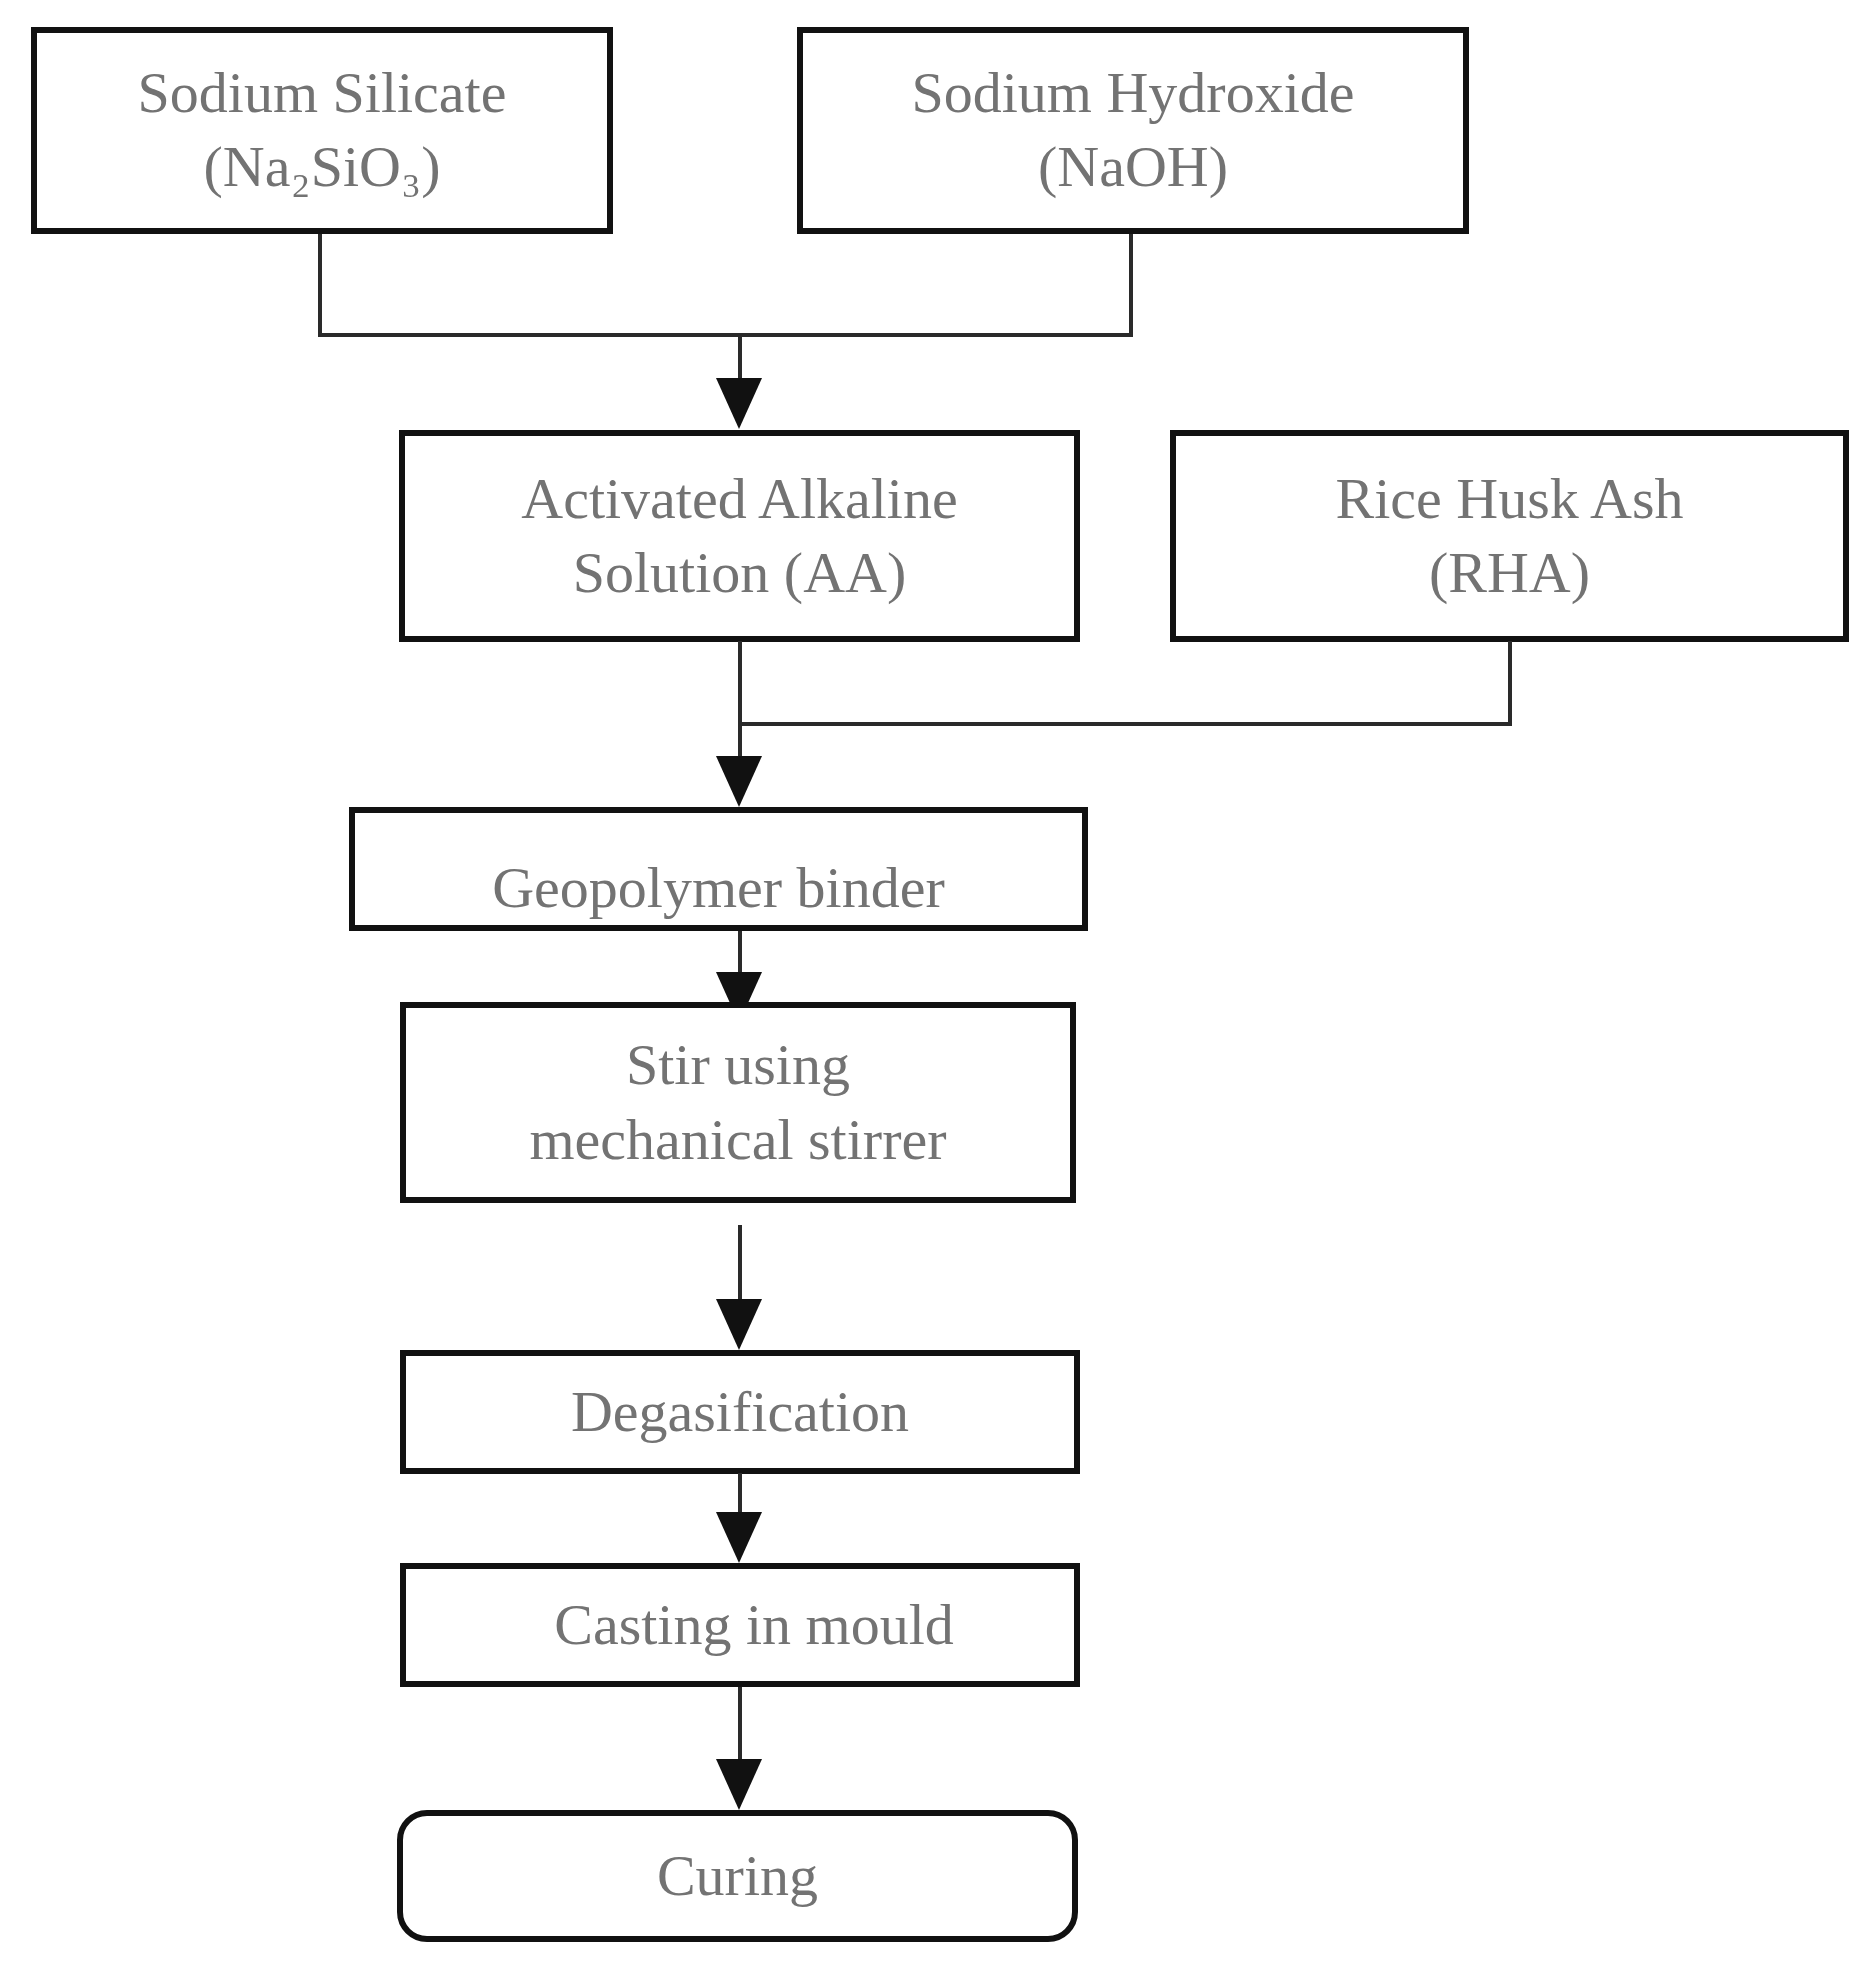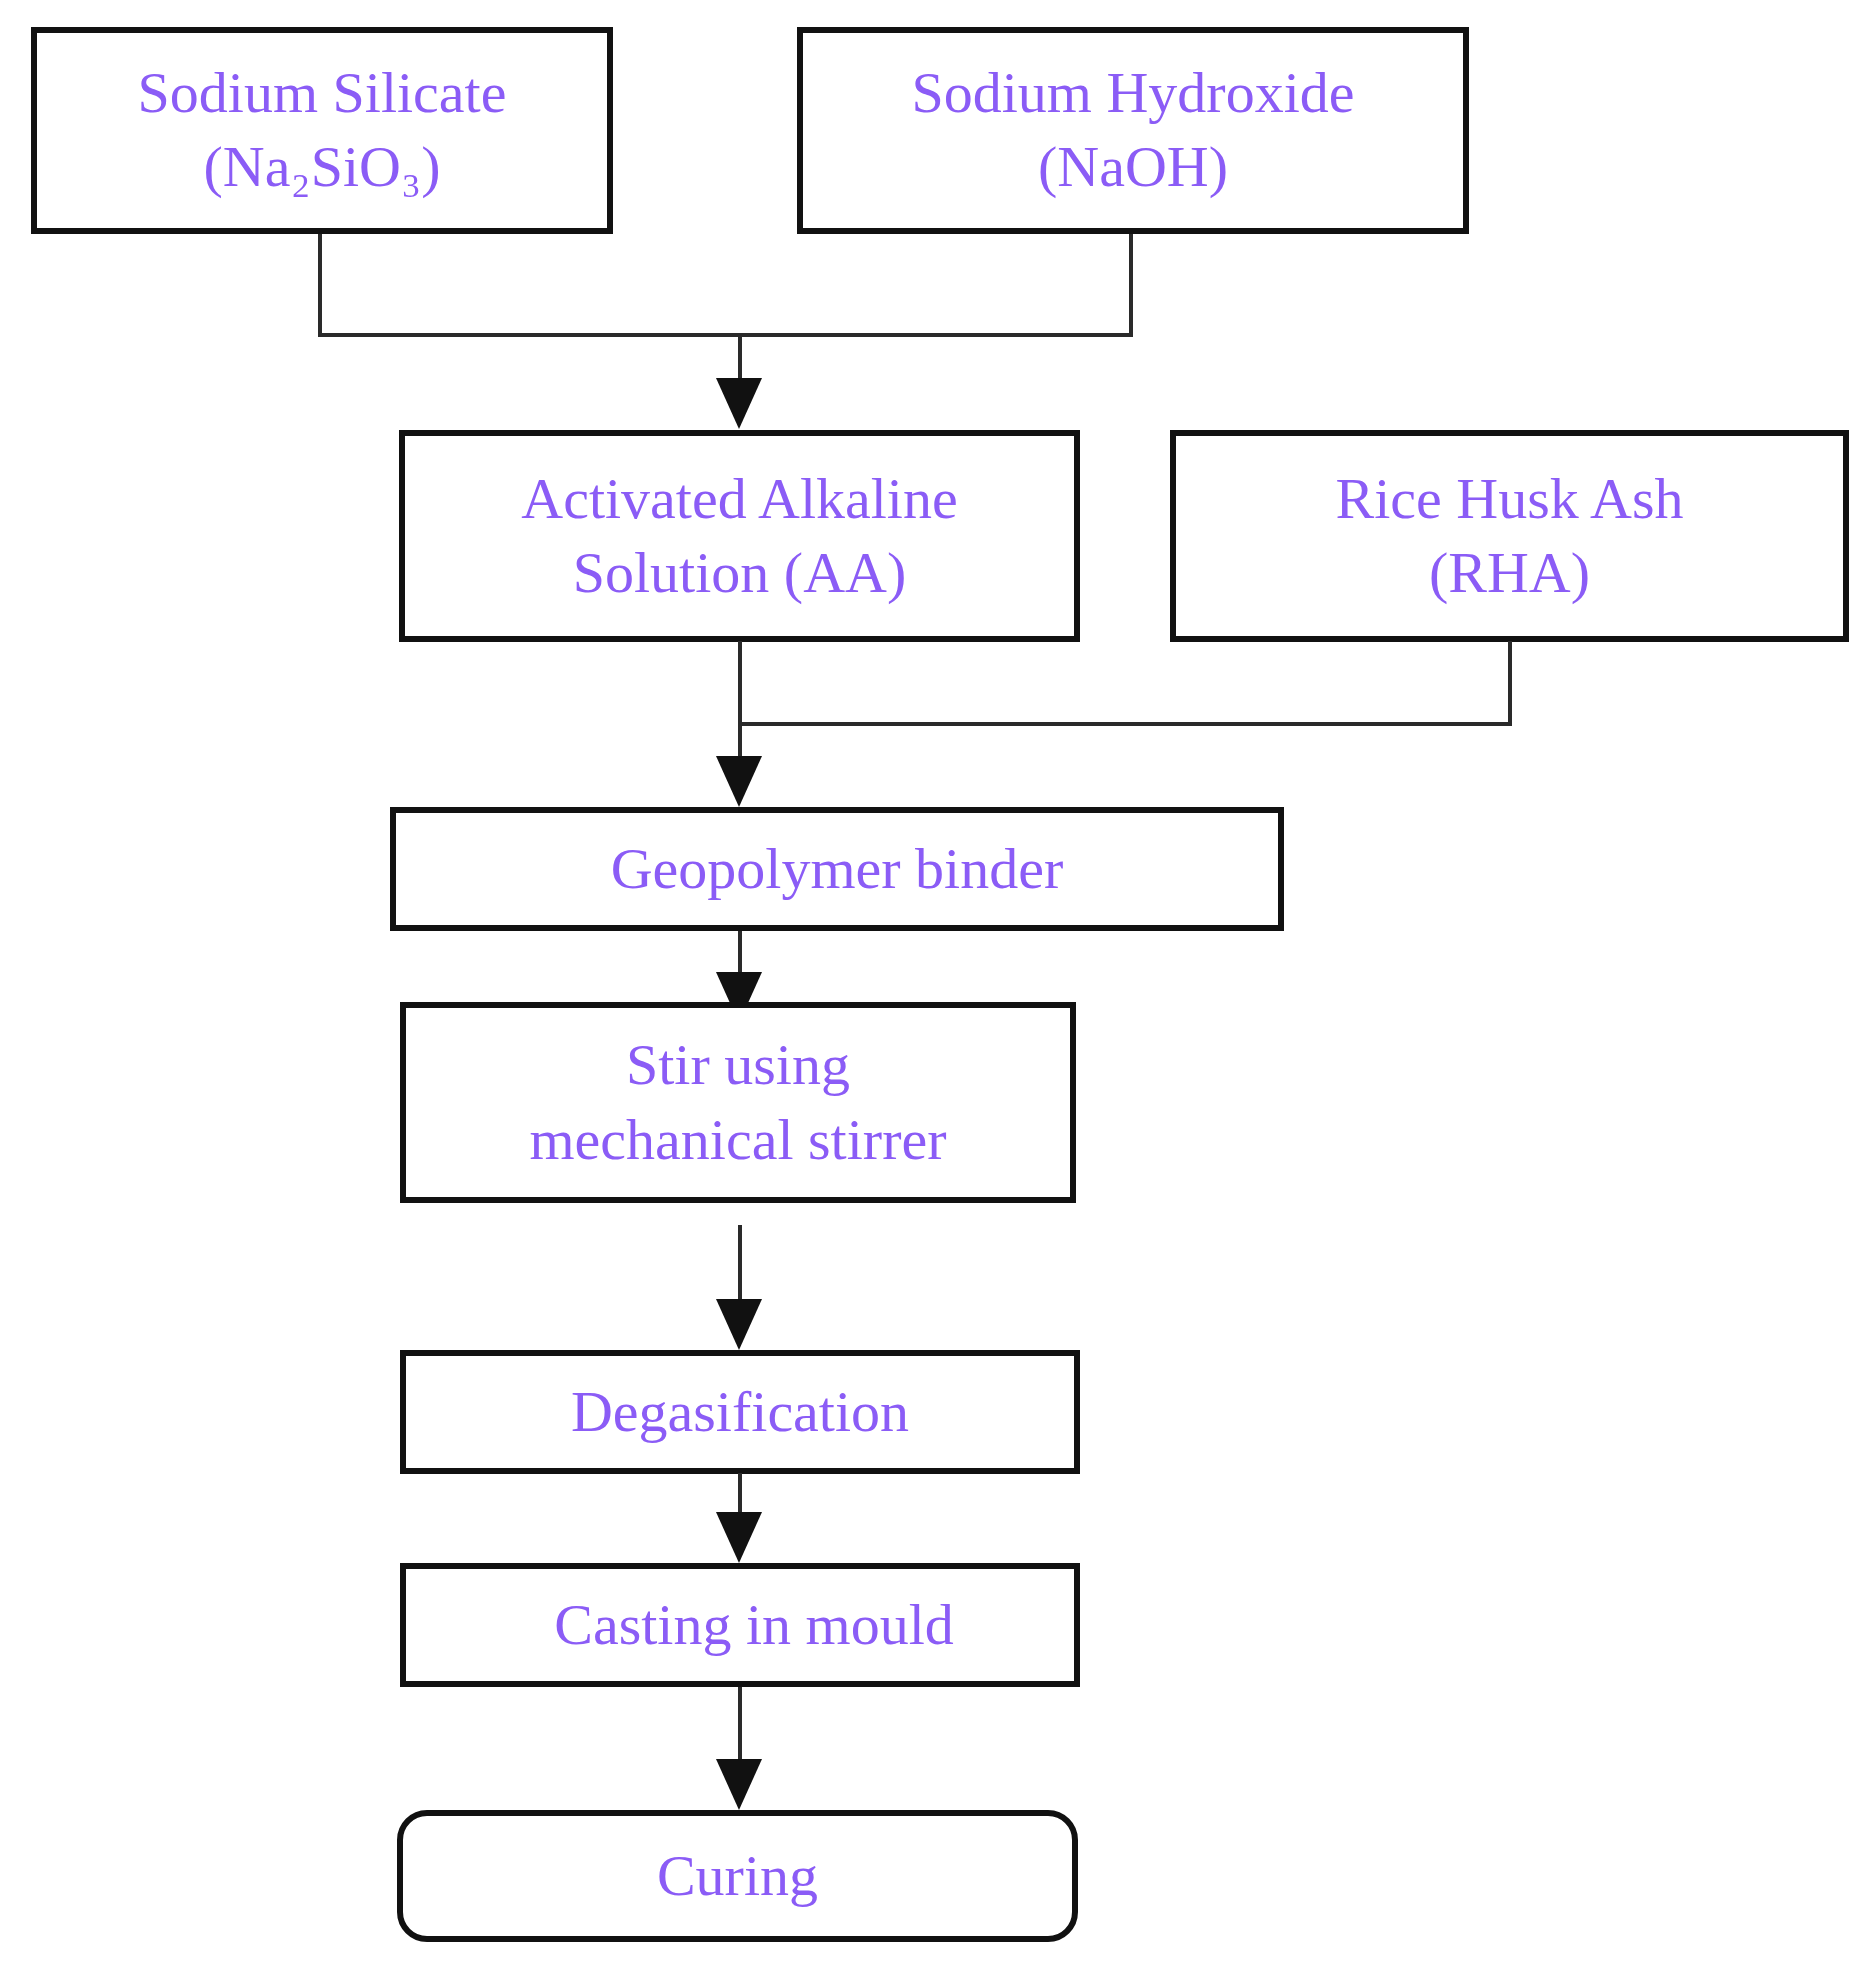--- a/index.html
+++ b/index.html
@@ -22,21 +22,21 @@
     border: 6.2px solid #111111;
     display: flex;
     align-items: center;
     justify-content: center;
     text-align: center;
     box-sizing: border-box;
   }
   .box-text {
     font-size: 58px;
     line-height: 1.28;
-    color: #8b5cf6;
+    color: #737373;
     white-space: nowrap;
   }
   .v-line {
     position: absolute;
     width: 3.5px;
     background: #2a2a2a;
   }
   .h-line {
     position: absolute;
     height: 3.5px;
@@ -88,21 +88,21 @@
       <div>Rice Husk Ash</div>
       <div>(RHA)</div>
     </div>
   </div>
 
   <div class="v-line" style="left:738px; top:641px; height:116px;"></div>
   <div class="v-line" style="left:1508px; top:641px; height:84px;"></div>
   <div class="h-line" style="left:738px; top:722px; width:774px;"></div>
   <div class="arrow-down" style="left:716px; top:756px;"></div>
 
-  <div class="box" style="left:390px; top:807px; width:894px; height:124px;">
+  <div class="box" style="left:349px; top:807px; width:739px; height:124px;align-items:flex-end;">
     <div class="box-text">
       <div>Geopolymer binder</div>
     </div>
   </div>
 
   <div class="v-line" style="left:738px; top:931px; height:43px;"></div>
   <div class="arrow-down" style="left:716px; top:972px;"></div>
 
   <div class="box" style="left:400px; top:985px; width:676px; height:201px;margin-top:17px;">
     <div class="box-text">

